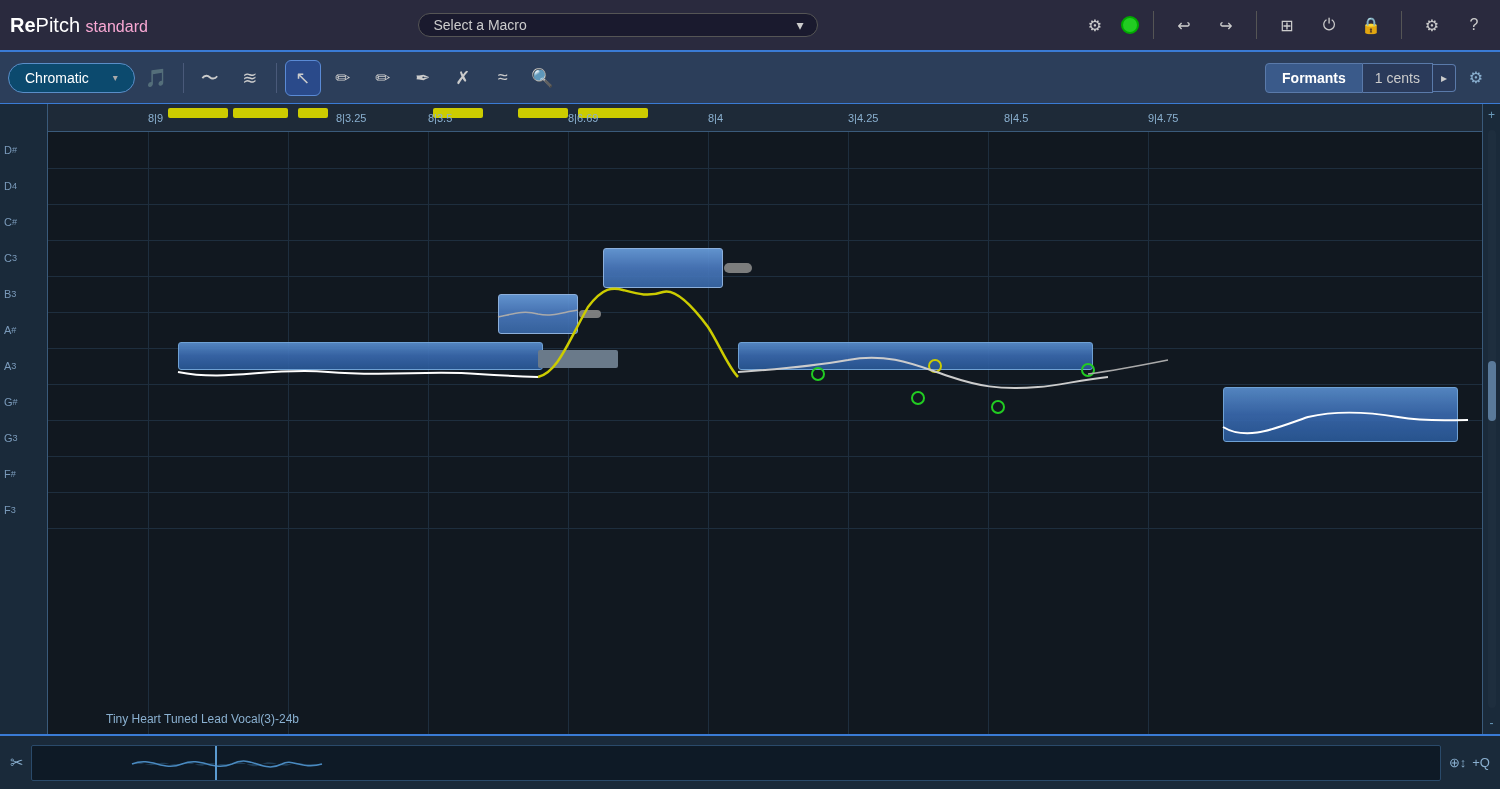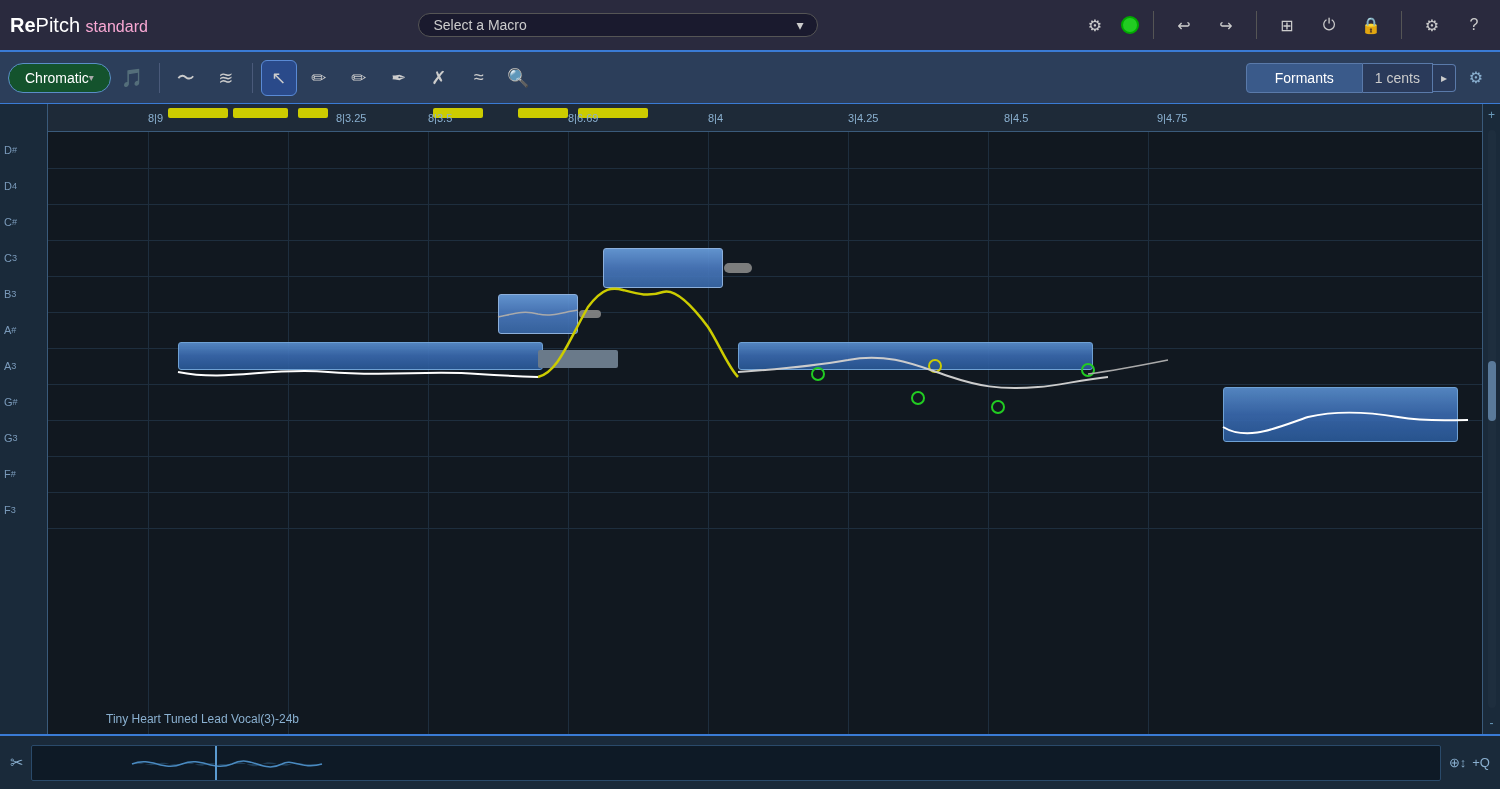--- a/index.html
+++ b/index.html
@@ -83,30 +83,30 @@
       width: 100%;
       height: 52px;
       background: #2c3e5a;
       display: flex;
       align-items: center;
       padding: 0 8px;
       gap: 4px;
       border-bottom: 1px solid #3a7bd5;
     }
     .chromatic-btn {
-      background: #14532d;
+      background: #0c4a6e;
       border: 1px solid #5a8ec8;
       border-radius: 20px;
       color: white;
       padding: 6px 16px;
       font-size: 14px;
       cursor: pointer;
       display: flex;
       align-items: center;
-      gap: 0;
+      gap: 24px;
       white-space: nowrap;
     }
     .chromatic-btn .arrow { font-size: 10px; color: #aaa; }
 
     .tool-separator {
       width: 1px;
       height: 30px;
       background: #4a5a7a;
       margin: 0 4px;
     }
@@ -130,23 +130,24 @@
       margin-left: auto;
       display: flex;
       align-items: center;
       gap: 0;
     }
     .formants-btn {
       background: #3a5a8a;
       border: 1px solid #5a7aaa;
       border-radius: 4px 0 0 4px;
       color: white;
-      padding: 6px 28px;
+      padding: 6px 16px;
       font-size: 14px;
       cursor: pointer;
+      font-weight: bold;
     }
     .cents-display {
       background: #2a3a5a;
       border: 1px solid #5a7aaa;
       border-left: none;
       border-radius: 0;
       color: #ccc;
       padding: 6px 12px;
       font-size: 14px;
     }
@@ -441,21 +442,21 @@
       <div class="timeline-seg" style="left:470px;width:50px;"></div>
       <div class="timeline-seg" style="left:530px;width:70px;"></div>
 
       <div class="timeline-marker" style="left:100px;">8|9</div>
       <div class="timeline-marker" style="left:240px;margin-left:48px;">8|3.25</div>
       <div class="timeline-marker" style="left:380px;">8|3.5</div>
       <div class="timeline-marker" style="left:520px;">8|6.69</div>
       <div class="timeline-marker" style="left:660px;">8|4</div>
       <div class="timeline-marker" style="left:800px;">3|4.25</div>
       <div class="timeline-marker" style="left:956px;">8|4.5</div>
-      <div class="timeline-marker" style="left:1100px;margin-left:9px;">9|4.75</div>
+      <div class="timeline-marker" style="left:1100px;">9|4.75</div>
     </div>
 
     <div id="grid">
       <div class="grid-row" style="top:36px;"></div>
       <div class="grid-row" style="top:72px;"></div>
       <div class="grid-row" style="top:108px;"></div>
       <div class="grid-row" style="top:144px;"></div>
       <div class="grid-row" style="top:180px;"></div>
       <div class="grid-row" style="top:216px;"></div>
       <div class="grid-row" style="top:252px;"></div>

